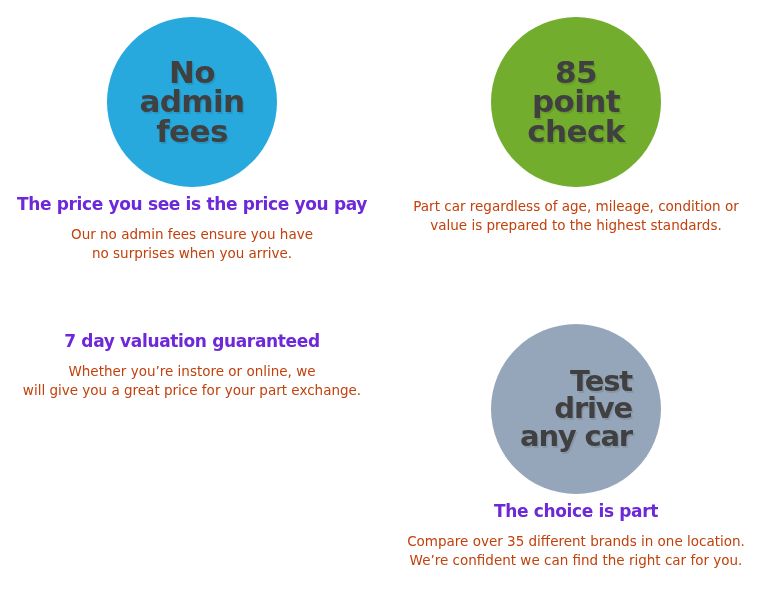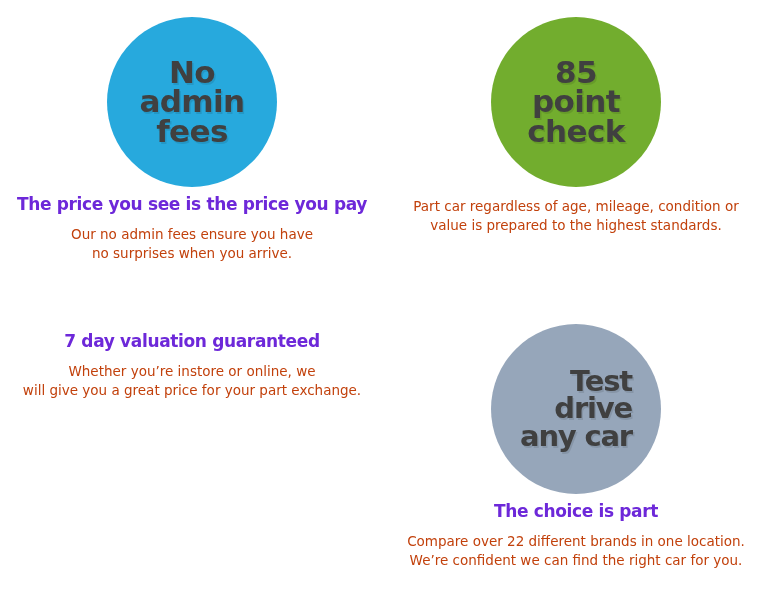--- a/index.html
+++ b/index.html
@@ -103,17 +103,17 @@
 will give you a great price for your part exchange.</div>
   </div>
 
   <div class="cell">
     <div class="badge c-slate">
       <span class="badge-text tight">Test
 drive
 any car</span>
     </div>
     <div class="heading">The choice is part</div>
-    <div class="body">Compare over 22 different brands in one location.
+    <div class="body">Compare over 35 different brands in one location.
 We’re confident we can find the right car for you.</div>
   </div>
 
 </div>
 
 </body></html>

